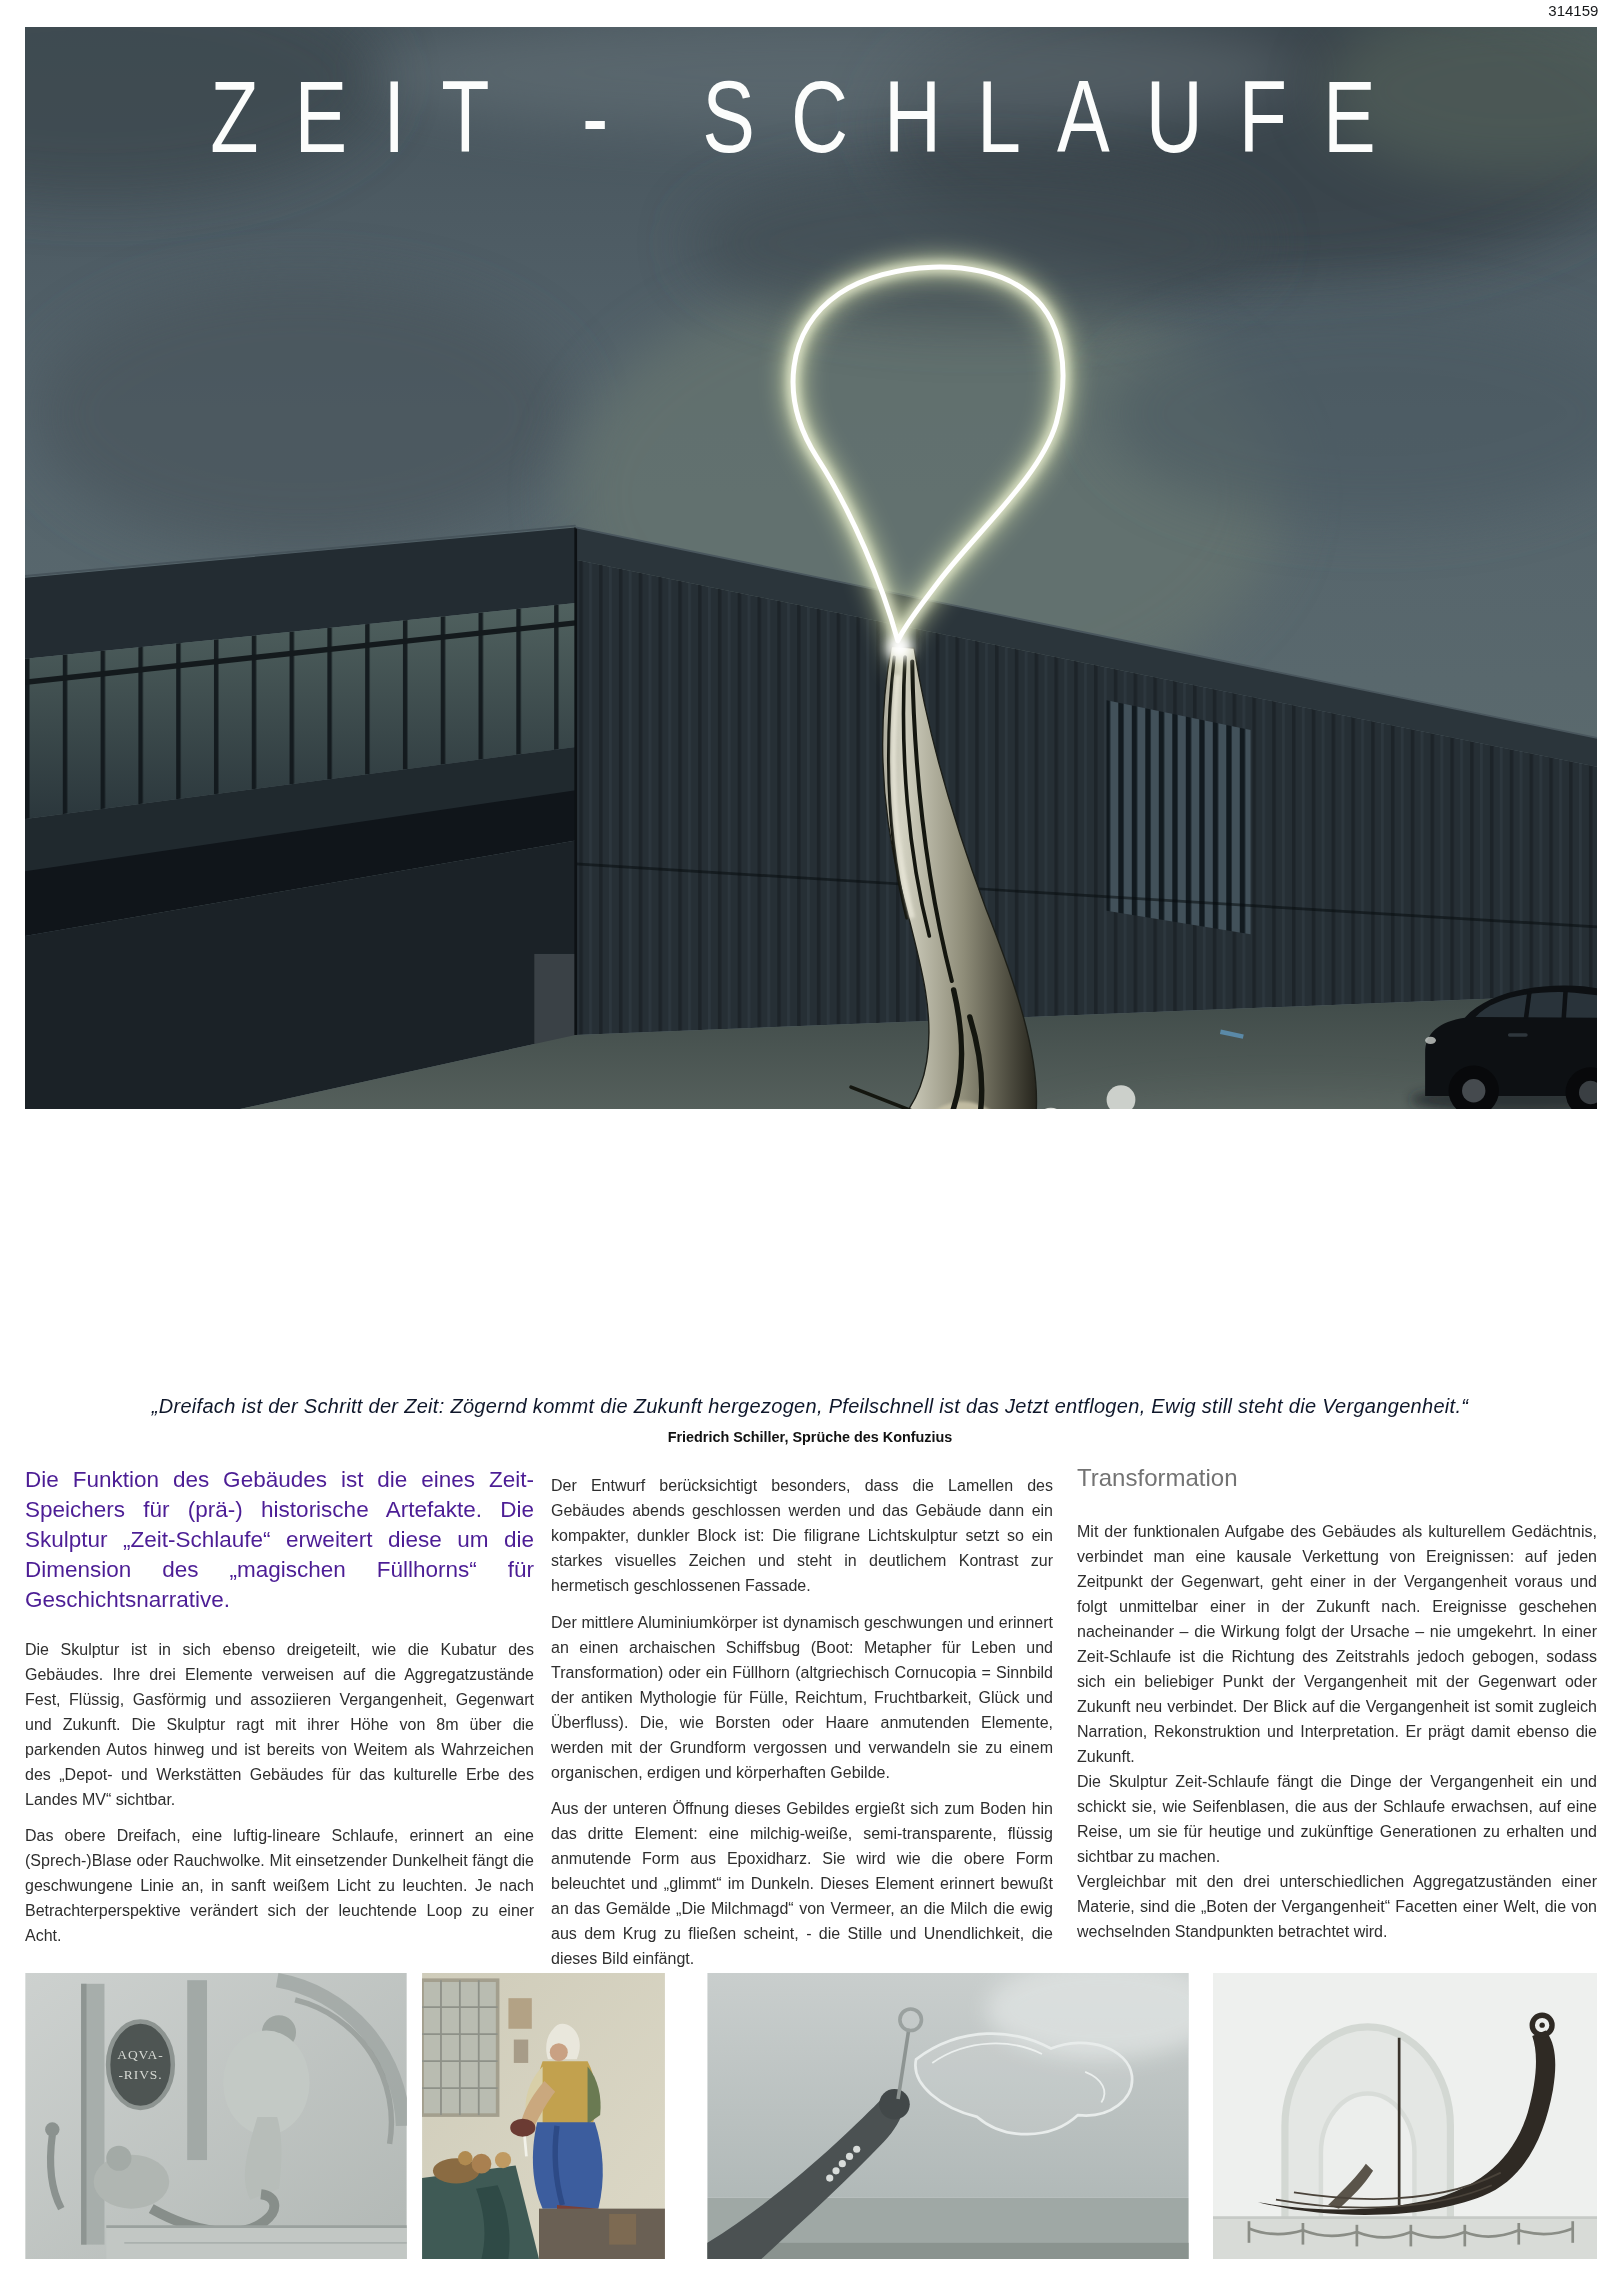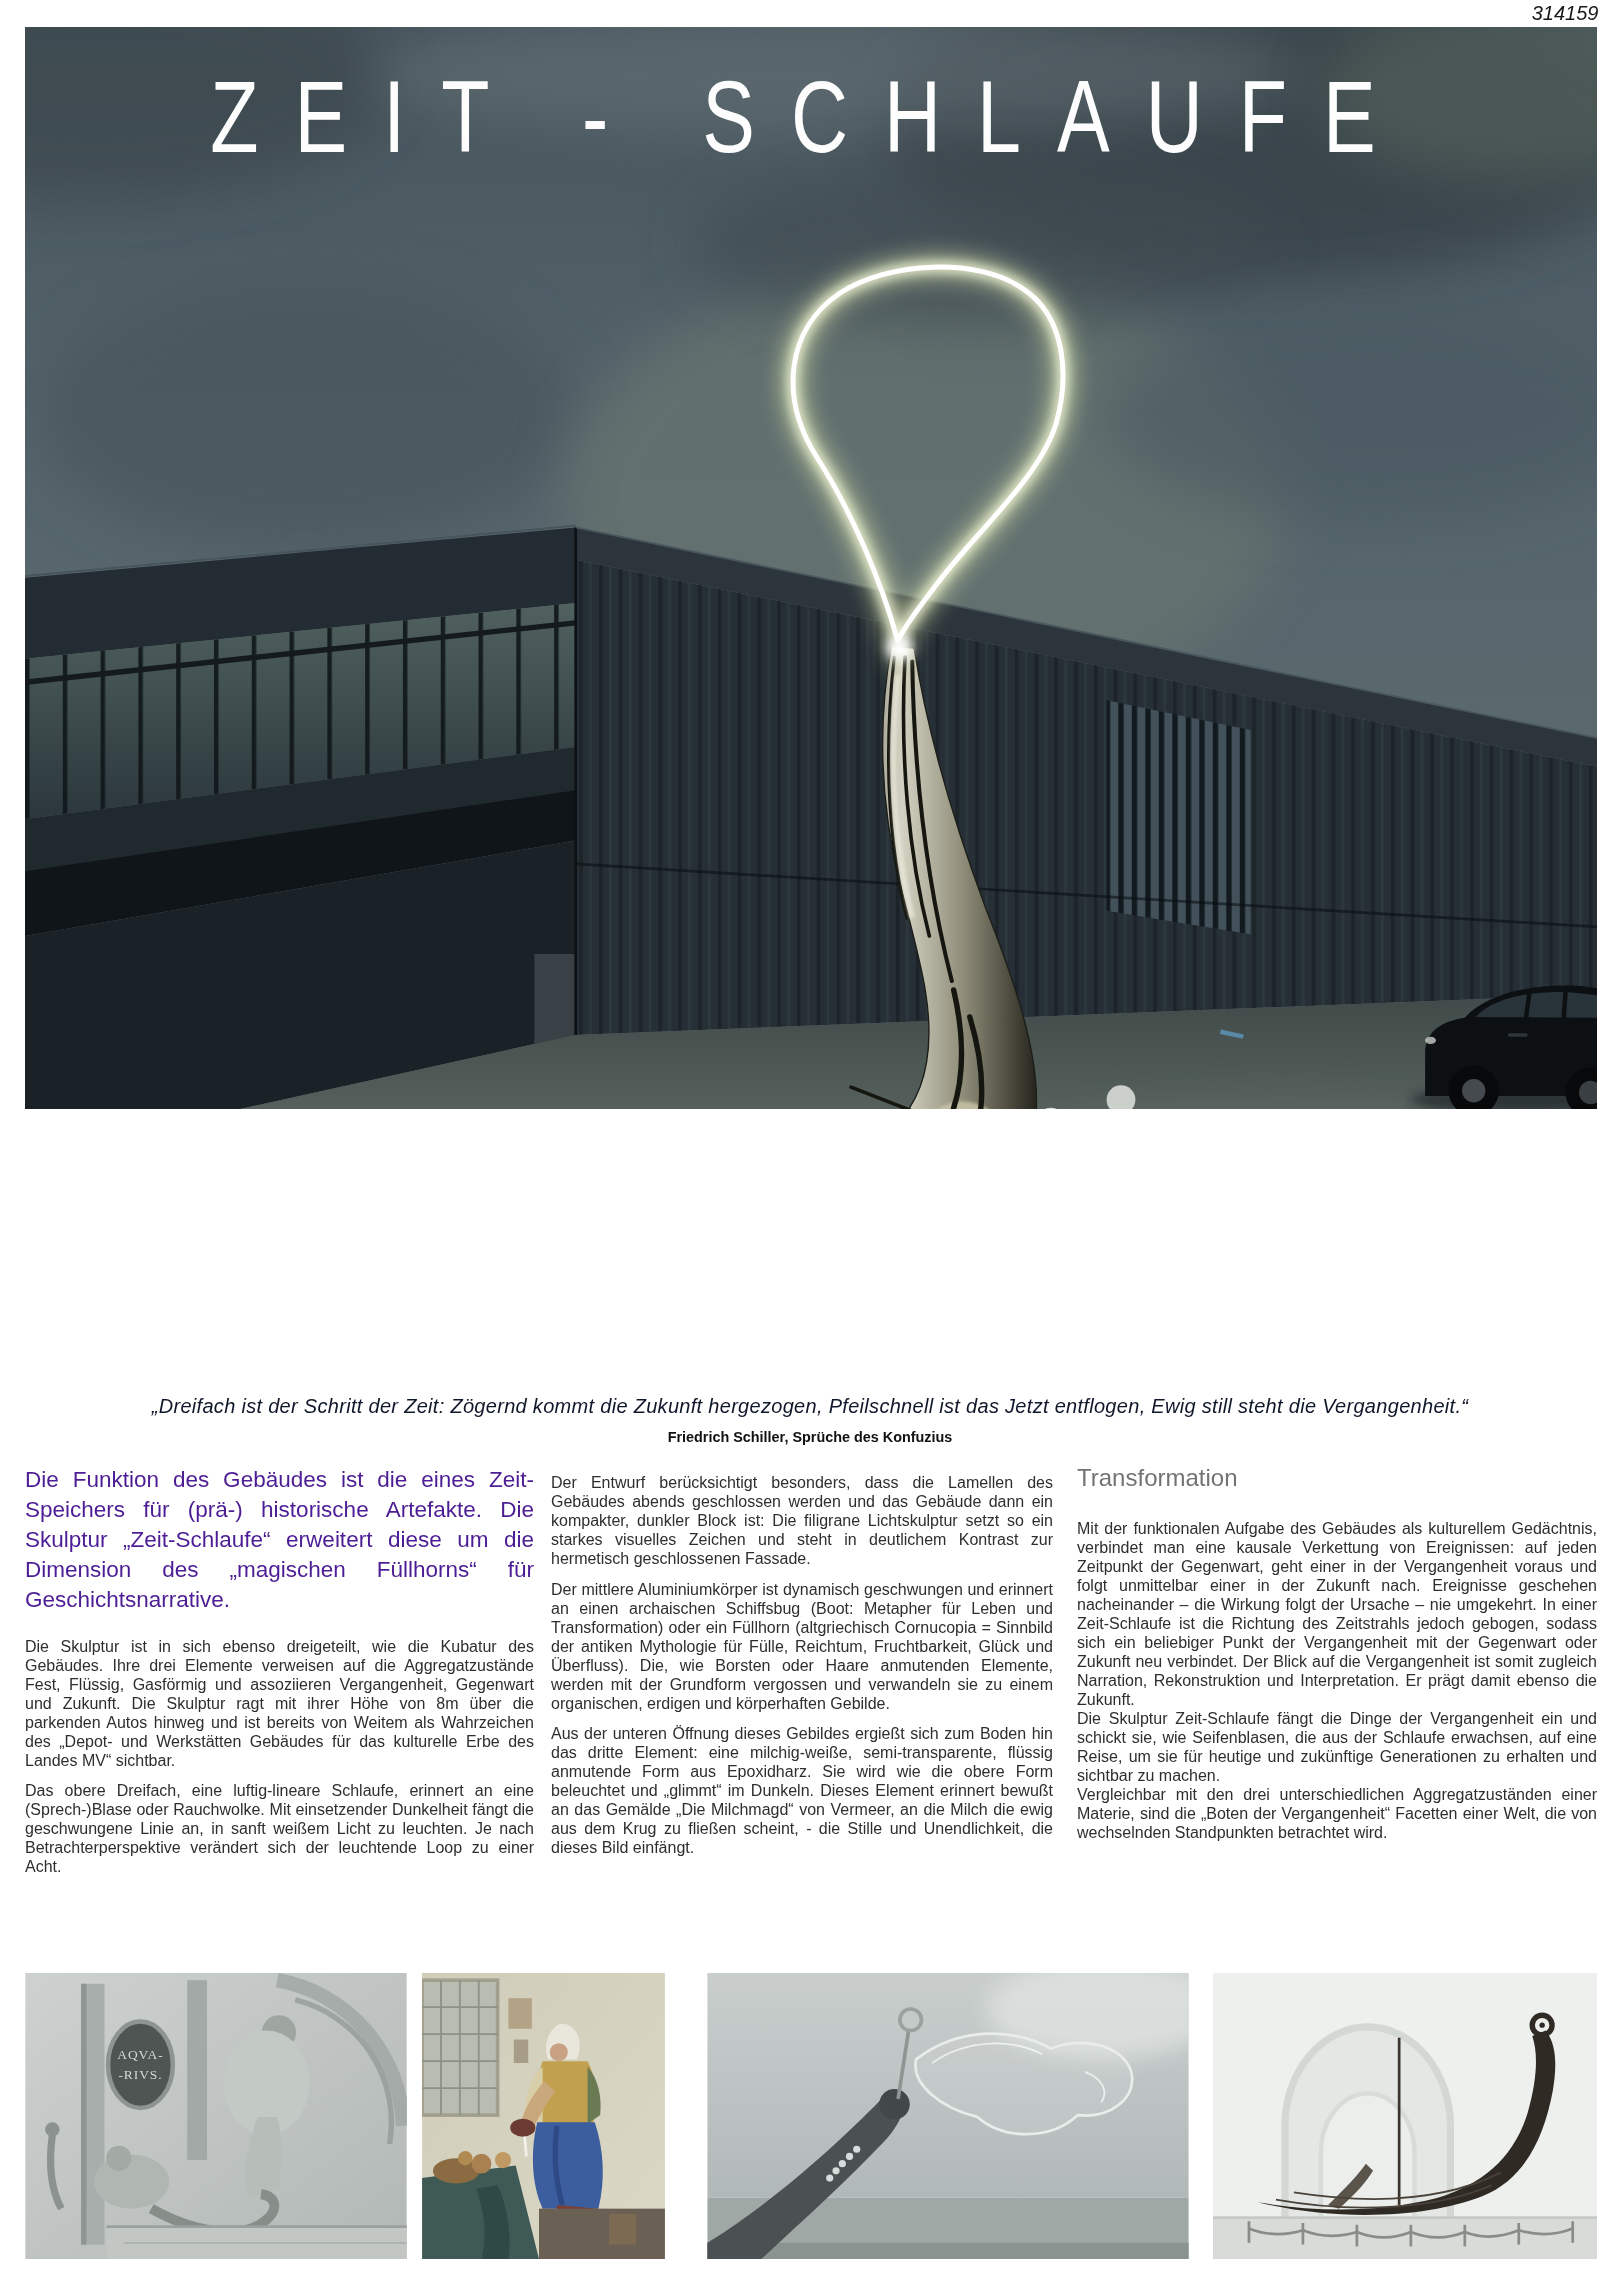--- a/index.html
+++ b/index.html
@@ -1,29 +1,29 @@
 <!DOCTYPE html>
 <html style="font-size:14.4px"><head>
 <meta charset="utf-8">
 <style>
   html,body{margin:0;padding:0;background:#e8e8e8;}
   .page{position:relative;width:1620px;height:2291px;background:#ffffff;margin:0 auto;
         font-family:"Liberation Sans",sans-serif;color:#2b2b2b;overflow:hidden;}
-  .corner-number{position:absolute;top:1.8px;right:21.6px;font-size:20px;font-style:italic;color:#16181a;}
+  .corner-number{position:absolute;top:1.8px;right:21.6px;font-size:15px;color:#16181a;}
   .hero{position:absolute;left:25px;top:27px;width:1572px;height:1082px;overflow:hidden;background:#52616a;}
   .hero svg{display:block;}
   .hero-title{position:absolute;top:32px;left:0;width:100%;text-align:center;
       font-weight:100;font-size:79px;letter-spacing:36px;color:#fcfdfc;white-space:nowrap;
       transform:scaleY(1.28);transform-origin:50% 0;}
   .quote{position:absolute;top:1395px;left:63px;width:1494px;text-align:center;
       font-size:20px;font-style:italic;color:#0f172a;letter-spacing:0.3px;}
   .quote-attribution{position:absolute;top:1429px;left:0;width:1620px;text-align:center;
       font-size:14.4px;font-weight:700;color:#111;}
   .col{position:absolute;}
-  .col p{margin:0 0 11.7px;font-size:16px;line-height:19px;text-align:justify;color:#2e2e2e;}
+  .col p{margin:0 0 11.7px;font-size:16px;line-height:25px;text-align:justify;color:#2e2e2e;}
   .col p.tight{margin:0;}
   .col-left{left:25px;top:1465px;width:509px;}
   .col-left h2{margin:0 0 21.6px;font-size:22.5px;line-height:30px;font-weight:400;color:#4c1d95;text-align:justify;}
   .col-mid{left:551px;top:1473px;width:502px;}
   .col-right{left:1077px;top:1464px;width:520px;}
   .col-right h3{margin:0 0 27px;font-size:24px;font-weight:400;color:#737373;}
   .figrow figure{position:absolute;top:1973px;height:286px;margin:0;overflow:hidden;}
   .fig1{left:25px;width:382px;}
   .fig2{left:422px;width:243px;}
   .fig3{left:707px;width:482px;}

